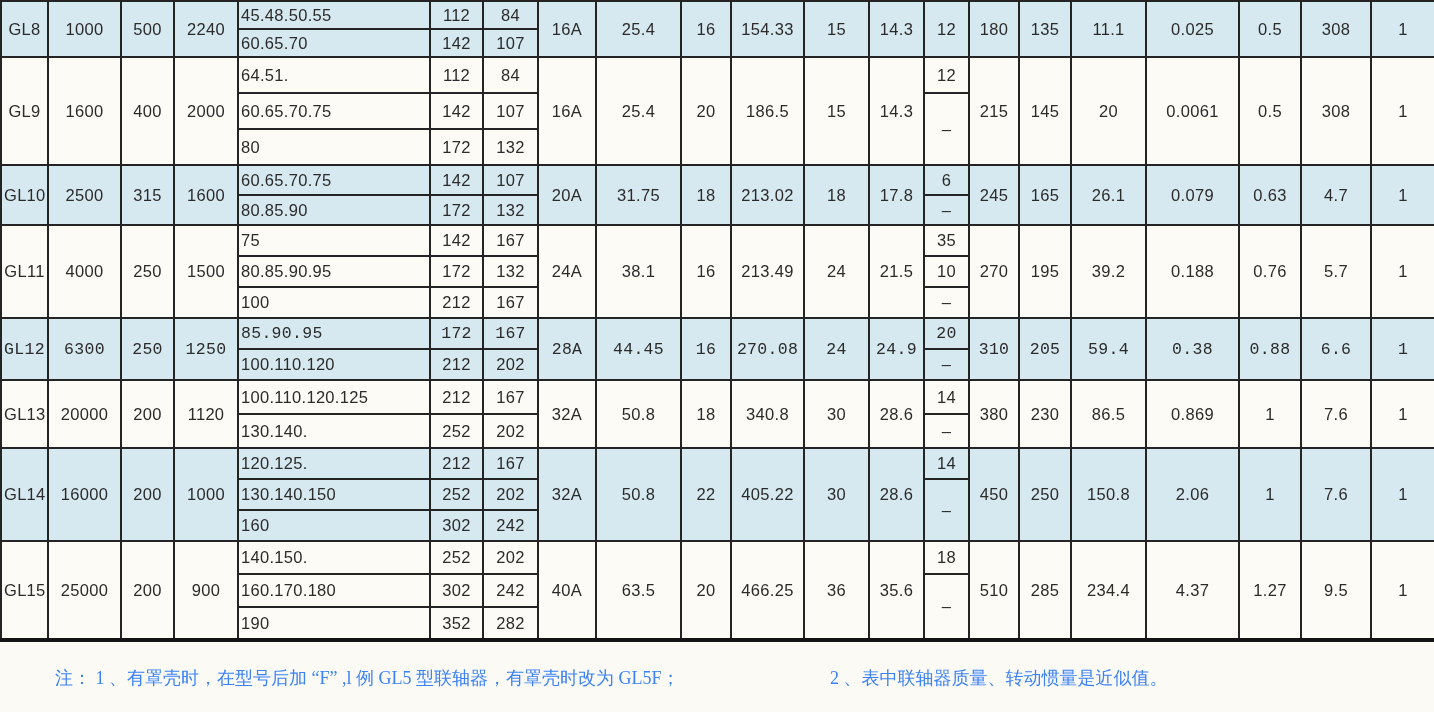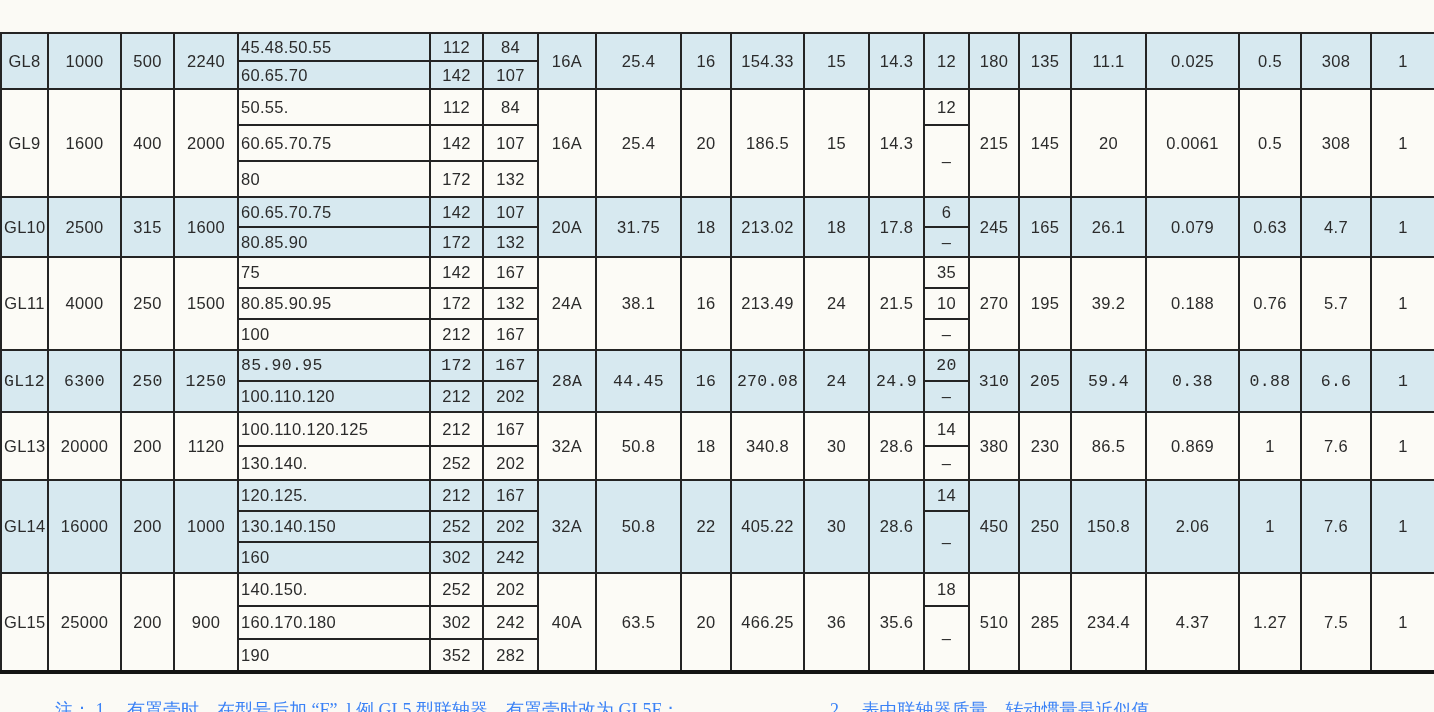--- a/index.html
+++ b/index.html
@@ -3,21 +3,21 @@
 <meta charset="utf-8">
 <style>
   html,body{margin:0;padding:0;}
   body{
     width:1434px;height:712px;
     background:#fbfaf5;
     font-family:"Liberation Sans","DejaVu Sans",sans-serif;
     color:#2b2b2b;
     overflow:hidden;
   }
-  .page{position:relative;width:1434px;height:524px;margin-top:32px;}
+  .page{position:relative;width:1434px;height:524px;}
   table.spec{
     border-collapse:collapse;
     table-layout:fixed;
     width:1433px;
     position:absolute;top:0;left:0;
     border-top:2px solid #1c1c1c;
     border-bottom:4px solid #141414;
   }
   table.spec td{
     border:2px solid #242424;
@@ -96,21 +96,21 @@
         <tr class="shade" style="height: 28px;">
           <td class="left">60.65.70</td>
           <td>142</td>
           <td>107</td>
         </tr>
         <tr style="height: 36px;">
           <td rowspan="3">GL9</td>
           <td rowspan="3">1600</td>
           <td rowspan="3">400</td>
           <td rowspan="3">2000</td>
-          <td class="left">50.55.</td>
+          <td class="left">64.51.</td>
           <td>112</td>
           <td>84</td>
           <td rowspan="3">16A</td>
           <td rowspan="3">25.4</td>
           <td rowspan="3">20</td>
           <td rowspan="3">186.5</td>
           <td rowspan="3">15</td>
           <td rowspan="3">14.3</td>
           <td>12</td>
           <td rowspan="3">215</td>
@@ -301,21 +301,21 @@
           <td rowspan="3">20</td>
           <td rowspan="3">466.25</td>
           <td rowspan="3">36</td>
           <td rowspan="3">35.6</td>
           <td>18</td>
           <td rowspan="3">510</td>
           <td rowspan="3">285</td>
           <td rowspan="3">234.4</td>
           <td rowspan="3">4.37</td>
           <td rowspan="3">1.27</td>
-          <td rowspan="3">7.5</td>
+          <td rowspan="3">9.5</td>
           <td rowspan="3">1</td>
         </tr>
         <tr style="height: 33px;">
           <td class="left">160.170.180</td>
           <td>302</td>
           <td>242</td>
           <td rowspan="2">–</td>
         </tr>
         <tr style="height: 33px;">
           <td class="left">190</td>

